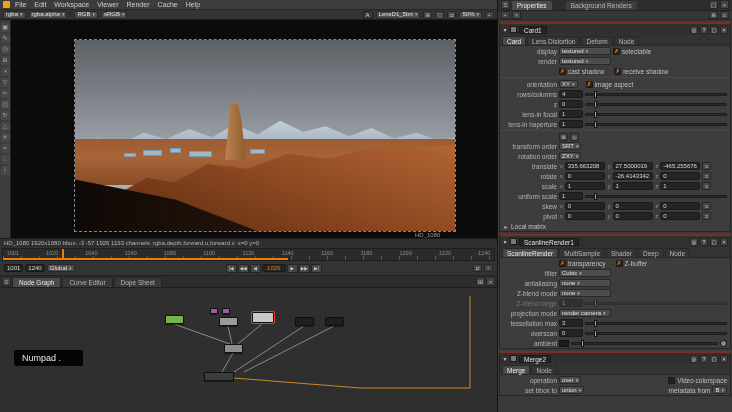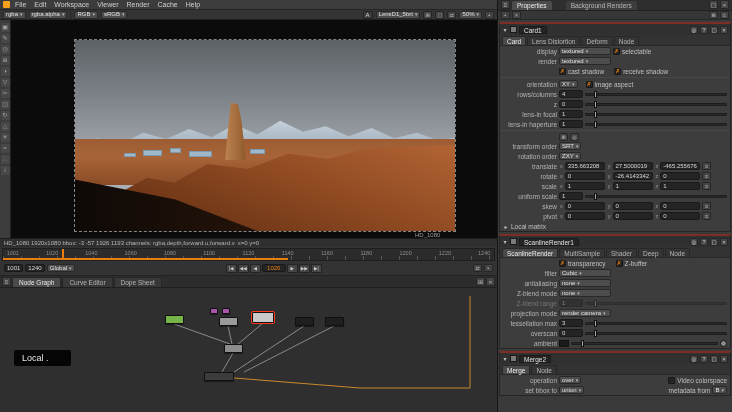--- a/index.html
+++ b/index.html
@@ -245,21 +245,21 @@
     <div class="dag-canvas">
       <svg width="497" height="125">
           <polyline points="174,36 230,56" fill="none" stroke="#8a8a8a" stroke-width="1"></polyline>
           <polyline points="228,38 232,56" fill="none" stroke="#8a8a8a" stroke-width="1"></polyline>
           <polyline points="263,35 238,56" fill="none" stroke="#8a8a8a" stroke-width="1"></polyline>
           <polyline points="304,38 234,84" fill="none" stroke="#8a8a8a" stroke-width="1"></polyline>
           <polyline points="334,38 244,84" fill="none" stroke="#8a8a8a" stroke-width="1"></polyline>
           <polyline points="233,65 222,84" fill="none" stroke="#8a8a8a" stroke-width="1"></polyline>
           <polyline points="470,8 470,100 360,100 234,90" fill="none" stroke="#c98a2a" stroke-width="1"></polyline>
         </svg>
-      <div class="shortcut-overlay">Local .</div>
+      <div class="shortcut-overlay">Numpad .</div>
     <div class="dag-node" style="left: 165px; top: 27px; width: 19px; height: 9px; background: rgb(118, 179, 73);"></div>
         <div class="dag-node" style="left: 210px; top: 20px; width: 8px; height: 6px; background: rgb(168, 85, 168);"></div>
         <div class="dag-node" style="left: 222px; top: 20px; width: 8px; height: 6px; background: rgb(168, 85, 168);"></div>
         <div class="dag-node" style="left: 219px; top: 29px; width: 19px; height: 9px; background: rgb(154, 154, 154);"></div>
         <div class="dag-node selected" style="left: 252px; top: 24px; width: 22px; height: 11px; background: rgb(201, 201, 201);"></div>
         <div class="dag-node" style="left: 295px; top: 29px; width: 19px; height: 9px; background: rgb(31, 31, 31);"></div>
         <div class="dag-node" style="left: 325px; top: 29px; width: 19px; height: 9px; background: rgb(31, 31, 31);"></div>
         <div class="dag-node" style="left: 224px; top: 56px; width: 19px; height: 9px; background: rgb(141, 141, 141);"></div>
         <div class="dag-node" style="left: 204px; top: 84px; width: 30px; height: 9px; background: rgb(60, 60, 60);"></div>
       </div>

